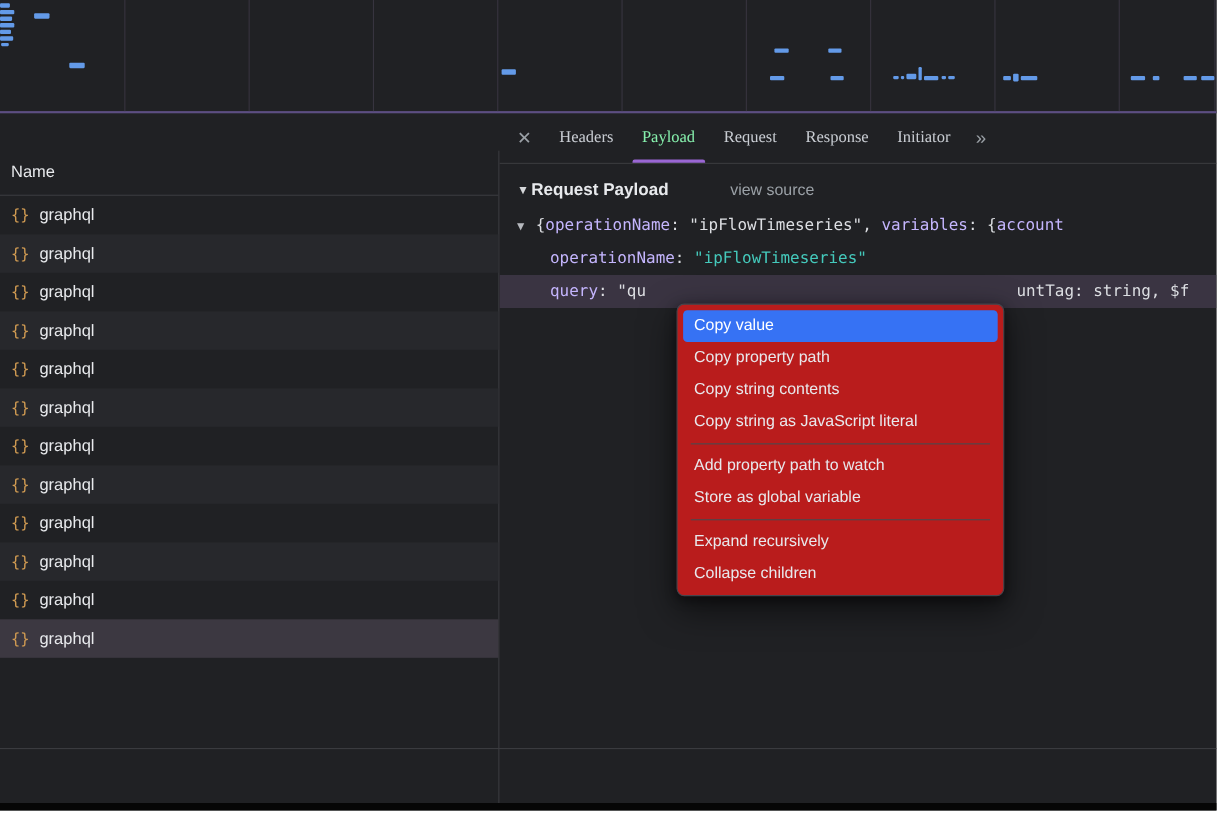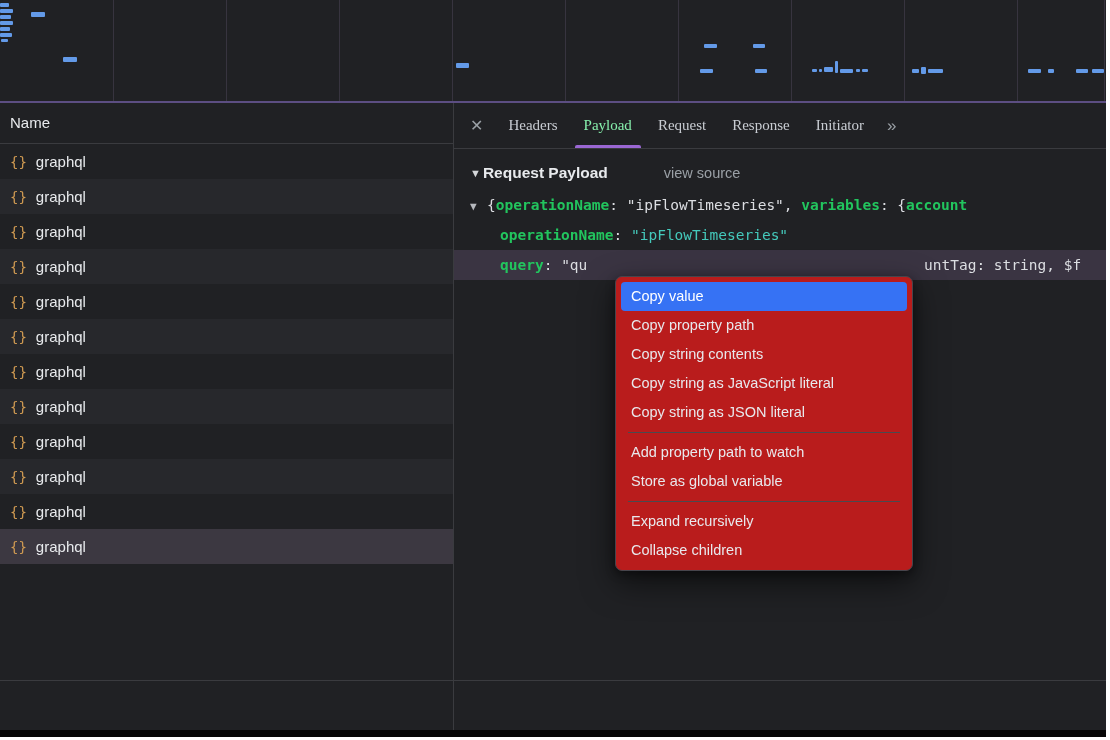--- a/index.html
+++ b/index.html
@@ -9,21 +9,21 @@
   
   .overview{position:absolute;left:0;top:0;width:100%;height:101px;border-bottom:2px solid #5c4e82;background:#202124;}
   .gridline{position:absolute;top:0;bottom:0;width:1px;background:#37343f;}
   .bar{position:absolute;background:var(--bar-blue,#639ae8);border-radius:1px;}
 
   
   .main{position:absolute;left:0;top:103px;right:0;bottom:7px;display:flex;}
   .summary-divider{position:absolute;left:0;right:0;top:577px;height:1px;background:#3a3b3f;z-index:2;}
 
   
-  .left-pane{width:453px;border-right:1px solid #3a3b3f;position:relative;flex:none;}
+  .left-pane{width:453px;border-right:1px solid #3a3b3f;position:relative;flex:none;margin-top:34px;}
   .list-header{height:40px;line-height:40px;padding-left:10px;font-size:15px;font-weight:500;color:#e8eaed;border-bottom:1px solid #3a3b3f;}
   .req-row{height:35px;display:flex;align-items:center;padding-left:10px;font-size:15px;color:#e8eaed;cursor:default;}
   .req-row.alt{background:#27282c;}
   .req-row.selected{background:#3c3841;}
   .req-icon{color:#cf9a52;font-family:"DejaVu Sans Mono",monospace;font-size:14px;margin-right:9px;}
 
   
   .right-pane{flex:1;position:relative;overflow:hidden;}
   .tabs{height:45px;display:flex;align-items:center;border-bottom:1px solid #3a3b3f;padding-left:10px;font-size:15px;color:#c8ccd2;}
   .tab-close{color:#9aa0a6;font-size:16px;padding:0 12px 0 6px;}
@@ -34,21 +34,21 @@
   .tab-chevron{color:#9aa0a6;font-size:17px;padding:0 10px;}
 
   .payload-title{margin:15px 0 8px 16px;font-size:15.5px;font-weight:bold;color:#e8eaed;display:flex;align-items:center;}
   .payload-title .disc{font-size:11px;margin-right:2px;color:#d5d7da;}
   .view-source{margin-left:56px;color:#9aa0a6;font-weight:normal;font-size:14.5px;}
 
   .tree{margin-top:6px;}
   .tree-line{position:relative;height:30px;line-height:30px;font-family:"DejaVu Sans Mono",monospace;font-size:14.5px;white-space:nowrap;overflow:hidden;color:#dcdee2;}
   .tree-line.selected{background:#3a3442;}
   .expander{display:inline-block;width:17px;color:#b6b9be;font-size:11px;}
-  .seg.c-key{color:#22c55e;font-weight:bold;}
+  .seg.c-key{color:#c4b5fd;}
   .seg.c-string{color:#44c9bb;}
   .seg.c-plain{color:#dcdee2;}
   .seg.abs{position:absolute;top:0;}
 
   
   .menu{position:absolute;left:615px;top:276px;width:296px;background:#b91c1c;border:1px solid #47454c;border-radius:7px;
         box-shadow:0 12px 32px rgba(0,0,0,.55),0 3px 10px rgba(0,0,0,.4);padding:5px 0;z-index:50;font-size:14.5px;color:#e8e8ec;}
   .menu-item{height:29px;line-height:29px;padding:0 10px;margin:0 5px;border-radius:4px;white-space:nowrap;}
   .menu-item.highlight{background:var(--menu-highlight,#3672f4);color:#ffffff;}
   .menu-sep{height:1px;background:#4a4a4f;margin:5px 12px;}
@@ -183,21 +183,20 @@
           <div class="tree-line selected" style="padding-left: 46px;"><span class="seg c-key">query</span><span class="seg c-plain">: </span><span class="seg c-plain">"qu</span><span class="seg c-plain abs" style="left: 470px;">untTag: string, $f</span></div>
         </div>
     </div>
   </div>
 
   <div class="menu" id="menu">
       <div class="menu-item highlight">Copy value</div>
       <div class="menu-item">Copy property path</div>
       <div class="menu-item">Copy string contents</div>
       <div class="menu-item">Copy string as JavaScript literal</div>
-      <div class="menu-item">Copy string as JSON literal</div>
       <div class="menu-sep"></div>
       <div class="menu-item">Add property path to watch</div>
       <div class="menu-item">Store as global variable</div>
       <div class="menu-sep"></div>
       <div class="menu-item">Expand recursively</div>
       <div class="menu-item">Collapse children</div>
     </div>
 
   <div class="bottom-bar"></div>
 </div>

